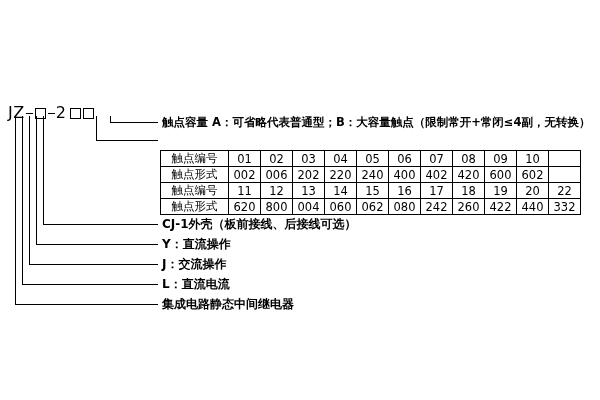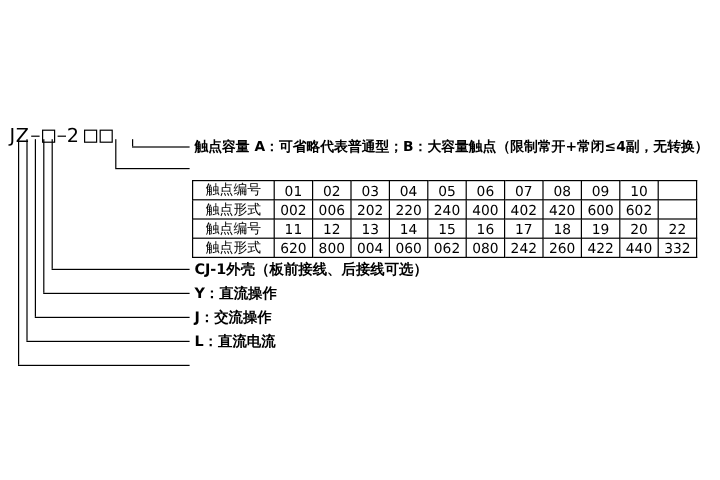--- a/index.html
+++ b/index.html
@@ -147,20 +147,21 @@
   <div class="hline" style="left:22px; top:284px; width:136px;"></div>
 
   <div class="vline" style="left:15px; top:116px; height:188px;"></div>
   <div class="hline" style="left:15px; top:304px; width:143px;"></div>
 
   <div class="anno anno-small" style="left:162px; top:115px;">触点容量  A：可省略代表普通型；B：大容量触点（限制常开+常闭≤4副，无转换）</div>
   <div class="anno" style="left:162px; top:217px;">CJ-1外壳（板前接线、后接线可选）</div>
   <div class="anno" style="left:162px; top:237px;">Y：直流操作</div>
   <div class="anno" style="left:162px; top:257px;">J：交流操作</div>
   <div class="anno" style="left:162px; top:277px;">L：直流电流</div>
+  <div class="anno" style="left:162px; top:297px;">集成电路静态中间继电器</div>
 
   <div class="tbl-wrap">
     <table class="contact-table">
       <tbody>
         <tr>
           <td class="head-cell">触点编号</td>
           <td class="val-cell">01</td>
           <td class="val-cell">02</td>
           <td class="val-cell">03</td>
           <td class="val-cell">04</td>

